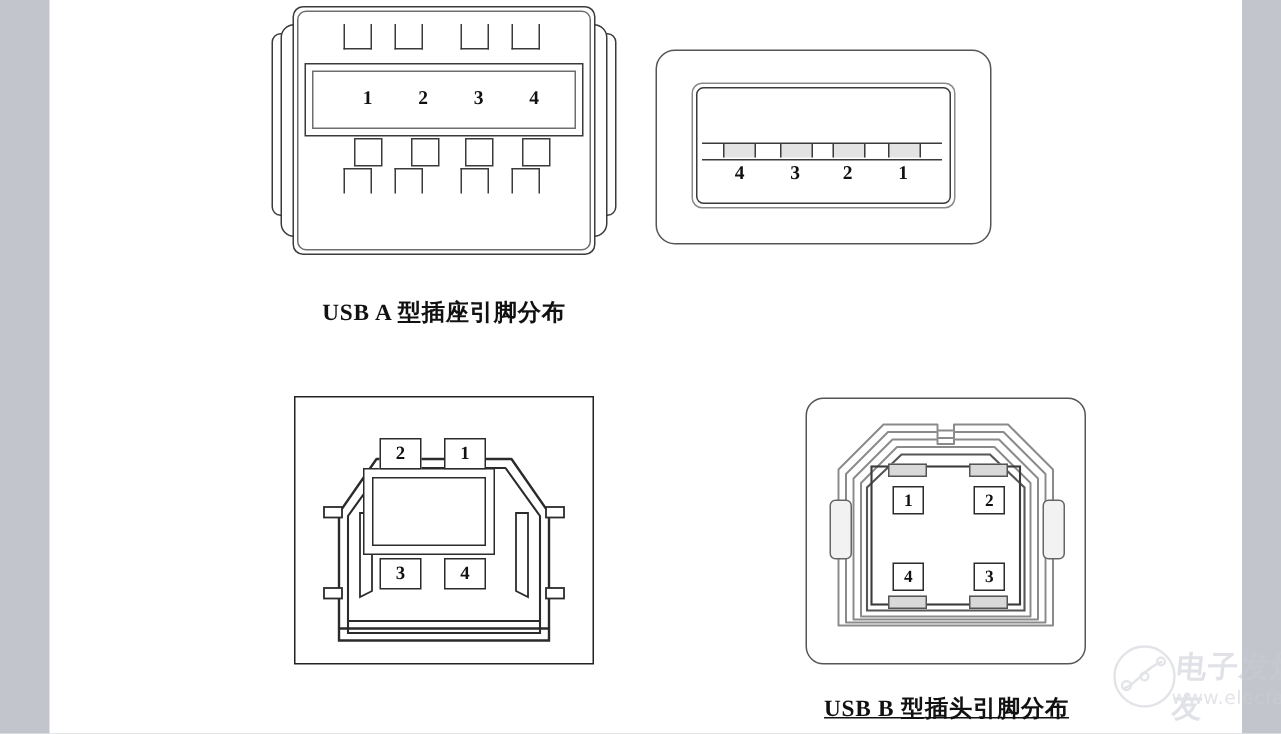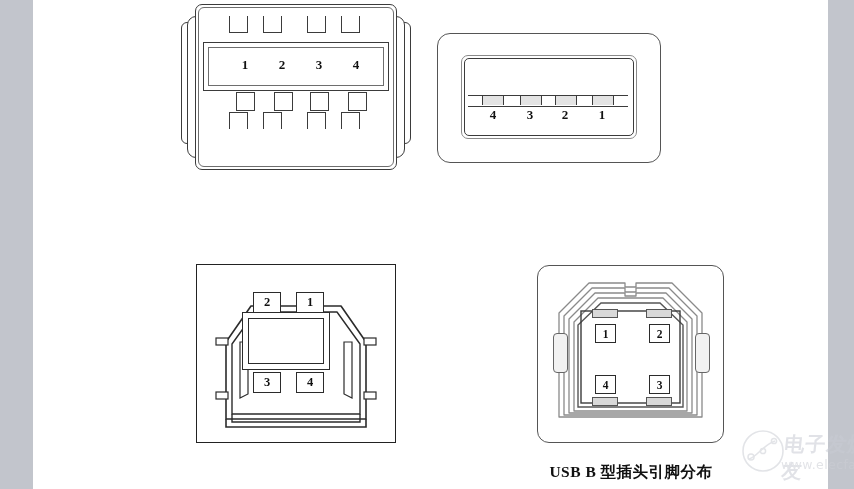--- a/index.html
+++ b/index.html
@@ -190,20 +190,21 @@
       <div class="a-sock-contact" style="left:93px;"></div>
       <div class="a-sock-contact" style="left:129px;"></div>
       <div class="a-sock-contact" style="left:167px;"></div>
 
       <div class="a-sock-tabbot" style="left:48px;"></div>
       <div class="a-sock-tabbot" style="left:82px;"></div>
       <div class="a-sock-tabbot" style="left:126px;"></div>
       <div class="a-sock-tabbot" style="left:160px;"></div>
     </div>
 
+    <div class="caption" style="left:128px;top:198px;width:270px;">USB A 型插座引脚分布</div>
 
     <div class="fig" id="usb-a-plug">
       <div class="ap-shell"></div>
       <div class="ap-body"></div>
       <div class="ap-body2"></div>
       <div class="ap-rail"></div>
 
       <div class="ap-pad" style="left:45px;"></div>
       <div class="ap-pad" style="left:83px;"></div>
       <div class="ap-pad" style="left:118px;"></div>
@@ -263,21 +264,21 @@
       <div class="bp-pad" style="left:109px;top:44px;width:24px;height:7px;"></div>
       <div class="bp-pad" style="left:55px;top:132px;width:24px;height:7px;"></div>
       <div class="bp-pad" style="left:109px;top:132px;width:24px;height:7px;"></div>
 
       <div class="bp-pin" style="left:58px;top:59px;">1</div>
       <div class="bp-pin" style="left:112px;top:59px;">2</div>
       <div class="bp-pin" style="left:58px;top:110px;">4</div>
       <div class="bp-pin" style="left:112px;top:110px;">3</div>
     </div>
 
-    <div class="caption" style="left:470px;top:462px;width:256px;">USB B 型插头引脚分布</div>
+    <div class="caption" style="left:470px;top:462px;width:256px;text-decoration:underline;">USB B 型插头引脚分布</div>
 
     <div id="watermark">
       <svg class="wm-mark" width="44" height="44" viewBox="0 0 44 44">
         <circle cx="22" cy="22" r="20" fill="none" stroke="#ccced5" stroke-width="1.6"></circle>
         <path d="M8,30 C16,28 22,16 34,12" fill="none" stroke="#ccced5" stroke-width="1.6"></path>
         <circle cx="10" cy="28" r="3" fill="none" stroke="#ccced5" stroke-width="1.5"></circle>
         <circle cx="22" cy="22" r="2.6" fill="none" stroke="#ccced5" stroke-width="1.5"></circle>
         <circle cx="33" cy="12" r="2.6" fill="none" stroke="#ccced5" stroke-width="1.5"></circle>
       </svg>
       <div class="wm-text">电子发烧友</div>

